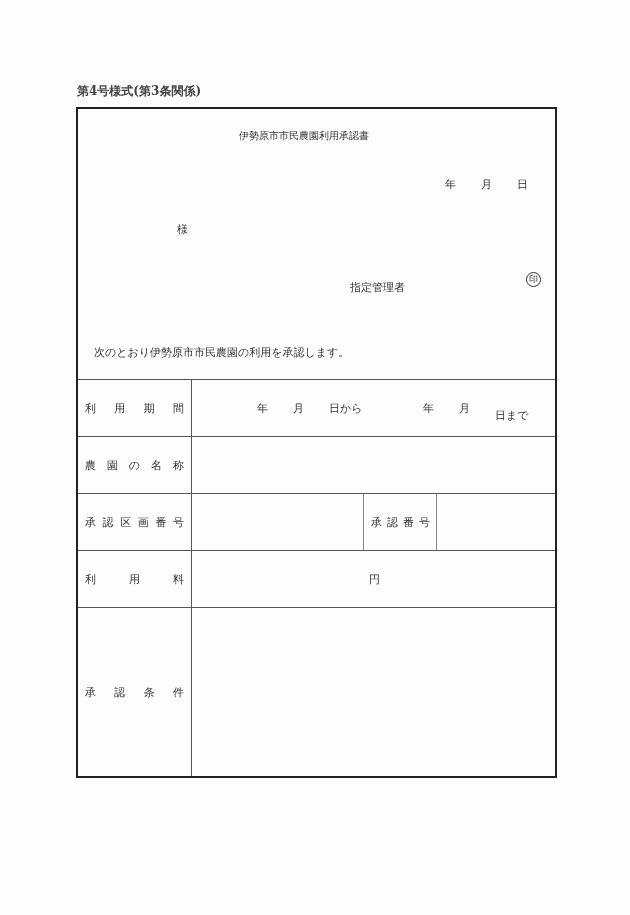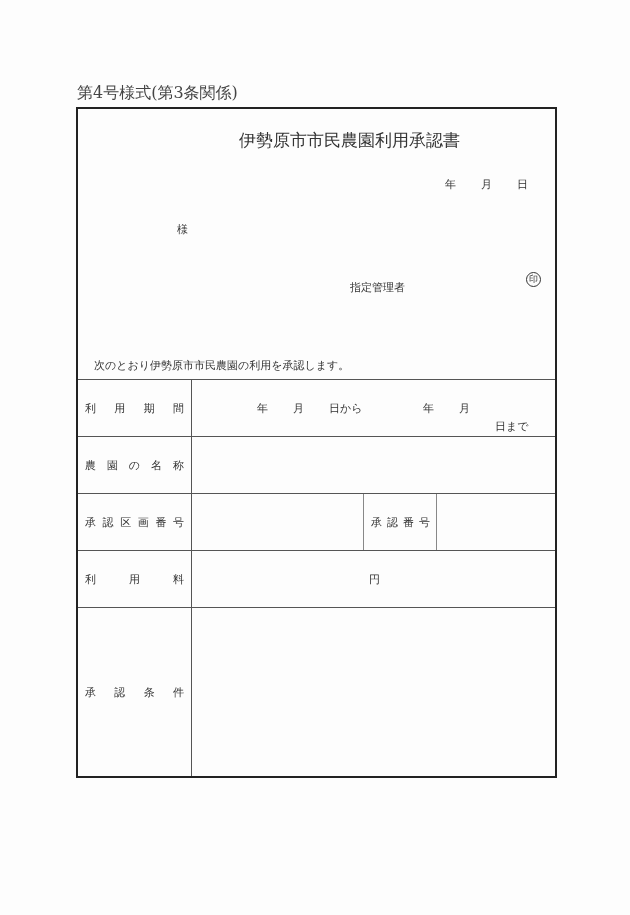--- a/index.html
+++ b/index.html
@@ -1,47 +1,47 @@
 <!DOCTYPE html>
 <html><head>
 <meta charset="utf-8">
 <style>
   html, body { margin:0; padding:0; }
   body { width:630px; height:915px; background:#fdfdfd; position:relative; overflow:hidden;
          font-family:"DejaVu Serif","Liberation Serif",serif; color:#333; }
   .abs { position:absolute; }
-  .form-title { left:77px; top:83px; font-size:16px; color:#444; }
+  .form-title { left:77px; top:83px; font-size:12px; color:#444;font-weight:bold; }
   .frame { left:76px; top:107px; width:477px; height:667px; border:2px solid #222; box-sizing:content-box; }
   .t { font-size:11px; color:#333; white-space:nowrap; }
   .hline { position:absolute; height:1px; background:#555; }
   .vline { position:absolute; width:1px; background:#555; }
   .lbl { position:absolute; left:0; width:114px; display:flex; justify-content:space-between; align-items:center;
          padding:0 8px 0 7px; box-sizing:border-box; font-size:11px; color:#333; }
   .seal { display:inline-block; width:13px; height:13px; border:1px solid #333; border-radius:50%;
           font-size:9px; line-height:13px; text-align:center; }
 </style>
 </head>
 <body>
 
 <div class="abs form-title">第4号様式(第3条関係)</div>
 
 <div class="abs frame"></div>
 
-<div class="abs t" style="left:239px;top:129px;font-size:17px;">伊勢原市市民農園利用承認書</div>
+<div class="abs t" style="left:239px;top:129px;font-size:10px;">伊勢原市市民農園利用承認書</div>
 
 <div class="abs t" style="left:445px;top:177px;">年</div>
 <div class="abs t" style="left:481px;top:177px;">月</div>
 <div class="abs t" style="left:517px;top:177px;">日</div>
 
 <div class="abs t" style="left:177px;top:222px;">様</div>
 
 <div class="abs t" style="left:350px;top:280px;">指定管理者</div>
 <div class="abs" style="left:526px;top:267px;"><span class="seal">印</span></div>
 
-<div class="abs t" style="left:94px;top:358px;">次のとおり伊勢原市市民農園の利用を承認します。</div>
+<div class="abs t" style="left:94px;top:345px;">次のとおり伊勢原市市民農園の利用を承認します。</div>
 
 <div class="hline" style="left:78px;top:379px;width:477px;"></div>
 <div class="hline" style="left:78px;top:436px;width:477px;"></div>
 <div class="hline" style="left:78px;top:493px;width:477px;"></div>
 <div class="hline" style="left:78px;top:550px;width:477px;"></div>
 <div class="hline" style="left:78px;top:607px;width:477px;"></div>
 <div class="vline" style="left:191px;top:380px;height:396px;"></div>
 <div class="vline" style="left:363px;top:494px;height:56px;background:#888;"></div>
 <div class="vline" style="left:436px;top:494px;height:56px;background:#888;"></div>
 
@@ -51,21 +51,21 @@
       <span>用</span>
       <span>期</span>
       <span>間</span>
   </div>
 </div>
 <div class="abs t" style="left:257px;top:401px;">年</div>
 <div class="abs t" style="left:293px;top:401px;">月</div>
 <div class="abs t" style="left:329px;top:401px;font-family:Liberation Mono, monospace;">日から</div>
 <div class="abs t" style="left:423px;top:401px;">年</div>
 <div class="abs t" style="left:459px;top:401px;">月</div>
-<div class="abs t" style="left:495px;top:419px;font-family:Liberation Serif, serif;">日まで</div>
+<div class="abs t" style="left:495px;top:408px;font-family:Liberation Serif, serif;">日まで</div>
 
 <div class="abs" style="left:78px;top:437px;height:56px;width:114px;">
   <div class="lbl" style="height:56px;">
     <span>農</span>
       <span>園</span>
       <span>の</span>
       <span>名</span>
       <span>称</span>
   </div>
 </div>

